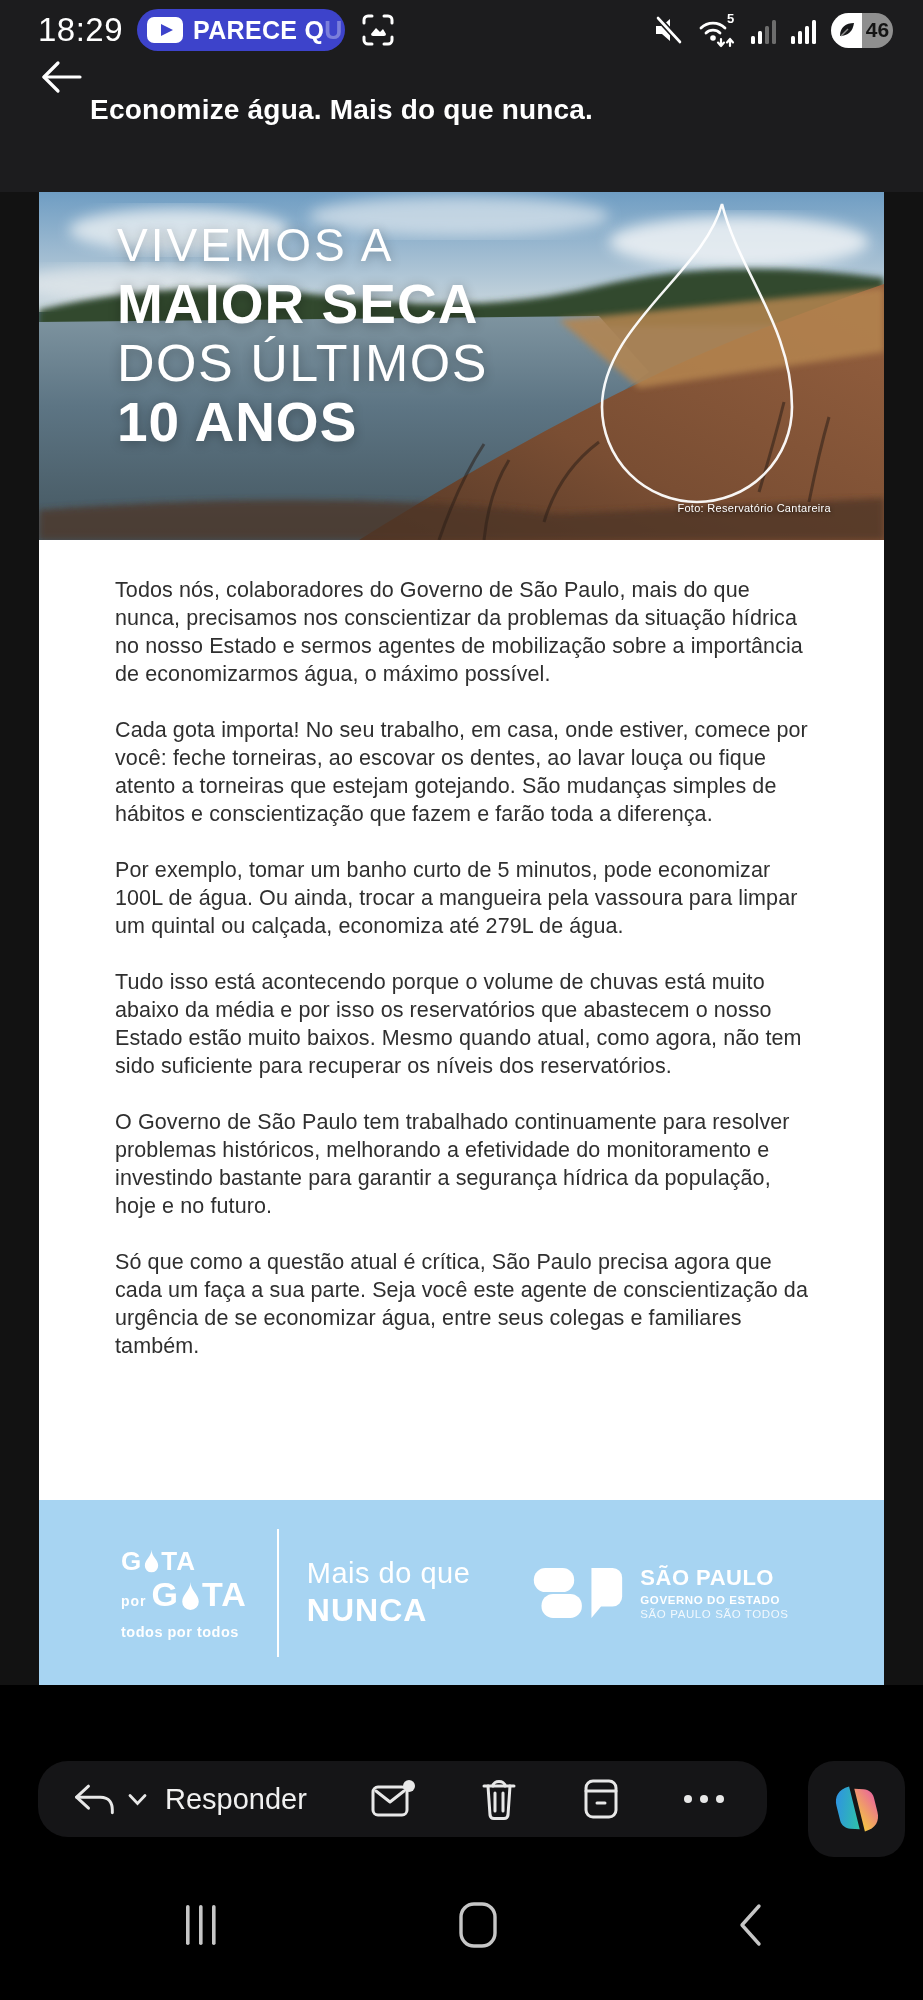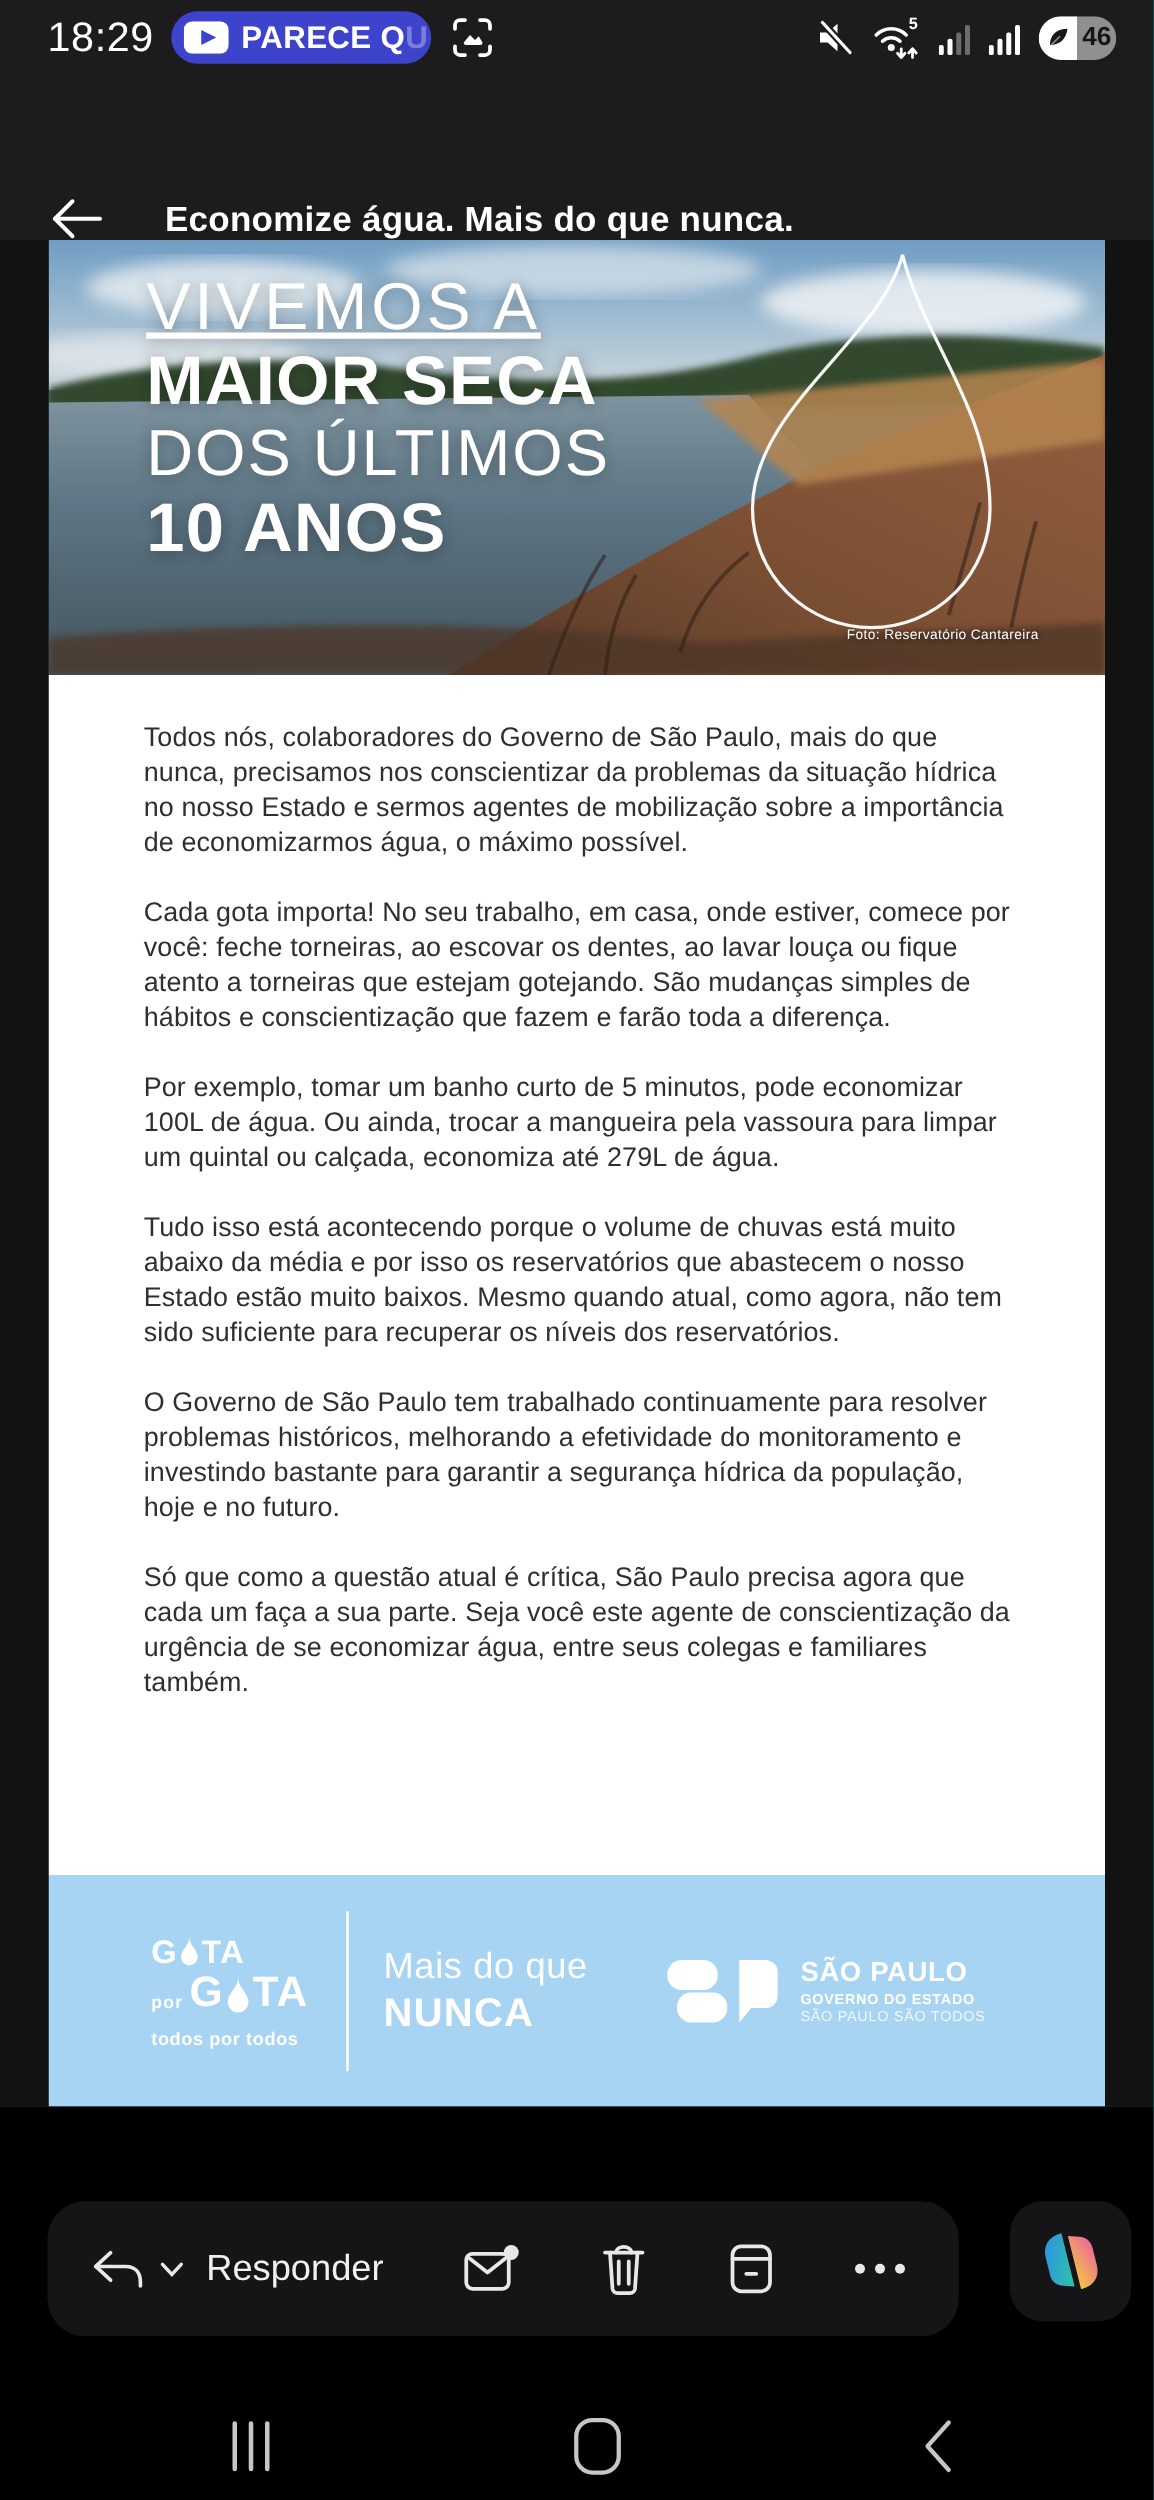--- a/index.html
+++ b/index.html
@@ -14,33 +14,33 @@
   .notif-text{font-size:25px;font-weight:700;color:#fff;white-space:nowrap;margin-left:10px;letter-spacing:.3px;}
   .notif-fade{opacity:.32;}
   .capture-btn{margin-left:16px;background:none;border:none;padding:0;display:flex;}
   .sb-right{display:flex;align-items:center;gap:13px;}
   .battery{width:62px;height:35px;border-radius:18px;overflow:hidden;display:flex;}
   .battery-left{width:31px;background:#fff;display:flex;align-items:center;justify-content:center;}
   .battery-right{width:31px;background:#8f8f8f;display:flex;align-items:center;justify-content:center;}
   .battery-num{font-size:21px;font-weight:700;color:#141414;}
 
   
-  .app-header{height:132px;background:#1c1c1e;display:flex;align-items:flex-end;padding:0 40px;}
+  .app-header{height:132px;background:#1c1c1e;display:flex;align-items:flex-start;padding:0 40px;flex-direction:column;}
   .back-btn{background:none;border:none;padding:0;display:flex;align-items:center;cursor:pointer;}
   .page-title{margin:0 0 0 50px;font-size:28px;font-weight:700;color:#fff;letter-spacing:.2px;}
 
   
   .email-area{height:1493px;background:#121212;padding:0 39px;}
   .email-card{width:845px;height:1493px;display:flex;flex-direction:column;}
 
   
   .hero{position:relative;height:348px;overflow:hidden;background:#55707f;}
   .hero-bg{position:absolute;inset:0;}
   .hero-text{position:absolute;left:78px;top:24px;color:#fff;text-shadow:0 2px 12px rgba(0,0,0,.3);line-height:59px;}
-  .hero-l1{font-size:53px;font-weight:400;letter-spacing:3px;text-decoration:underline;}
+  .hero-l1{font-size:46px;font-weight:400;letter-spacing:3px;}
   .hero-l2{font-size:55px;font-weight:800;letter-spacing:1px;}
   .hero-l3{font-size:52px;font-weight:400;letter-spacing:1.5px;}
   .hero-l4{font-size:55px;font-weight:800;letter-spacing:1px;}
   .hero-credit{position:absolute;right:53px;bottom:26px;font-size:11px;color:#fff;text-shadow:0 1px 4px rgba(0,0,0,.6);letter-spacing:.3px;}
 
   
   .body-white{background:#fff;height:960px;padding:36px 72px 0 76px;}
   .body-white p{margin:0 0 28px 0;font-size:21.5px;line-height:28px;color:#2f2f2f;letter-spacing:.1px;}
 
   
@@ -54,21 +54,21 @@
   .mais-m1{font-size:29px;font-weight:500;color:#fff;letter-spacing:.5px;}
   .mais-m2{font-size:32px;font-weight:800;color:#fff;letter-spacing:1px;margin-top:2px;}
   .sp-block{margin-left:60px;display:flex;align-items:center;gap:14px;}
   .sp-text{color:#fff;}
   .sp-t1{font-size:22px;font-weight:800;letter-spacing:.5px;}
   .sp-t2{font-size:11.5px;font-weight:700;letter-spacing:.6px;margin-top:3px;}
   .sp-t3{font-size:11.5px;font-weight:500;letter-spacing:.6px;margin-top:2px;opacity:.85;}
 
   
   .bottom-area{height:315px;background:#000;padding-top:76px;}
-  .toolbar-row{display:flex;gap:41px;height:108px;padding:0 18px 0 38px;}
+  .toolbar-row{display:flex;gap:41px;height:76px;padding:0 18px 0 38px;}
   .toolbar-pill{flex:1;background:#151517;border-radius:30px;display:flex;align-items:center;justify-content:space-between;padding:0 42px 0 34px;}
   .reply-group{display:flex;align-items:center;gap:12px;background:none;border:none;padding:0;cursor:pointer;}
   .reply-label{font-size:29px;color:#f0f0f0;font-weight:400;margin-left:6px;}
   .tb-btn{background:none;border:none;padding:0;display:flex;align-items:center;cursor:pointer;}
   .copilot-btn{width:97px;height:96px;background:#151517;border:none;border-radius:26px;display:flex;align-items:center;justify-content:center;cursor:pointer;}
   .navbar{margin-top:38px;height:100px;display:flex;align-items:center;justify-content:space-between;padding:0 160px 0 184px;}
   .nav-btn{background:none;border:none;padding:0;display:flex;cursor:pointer;}
 </style>
 </head>
 <body>

